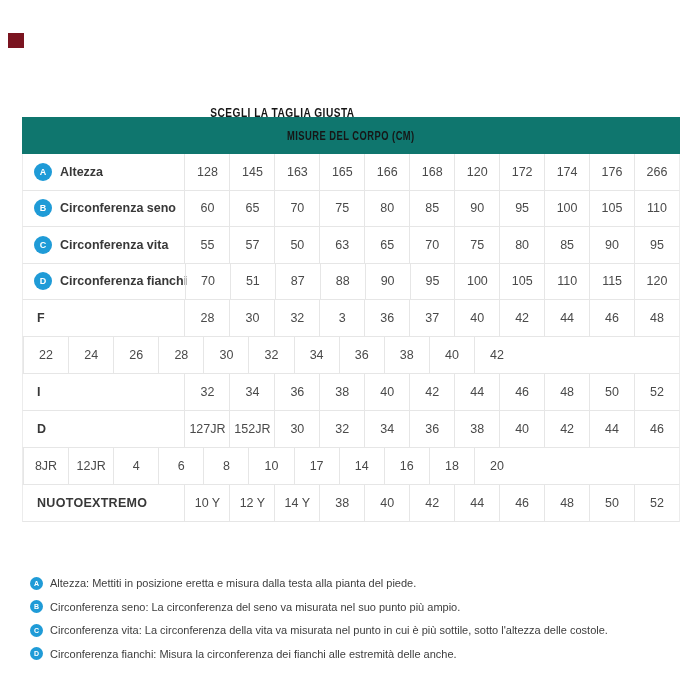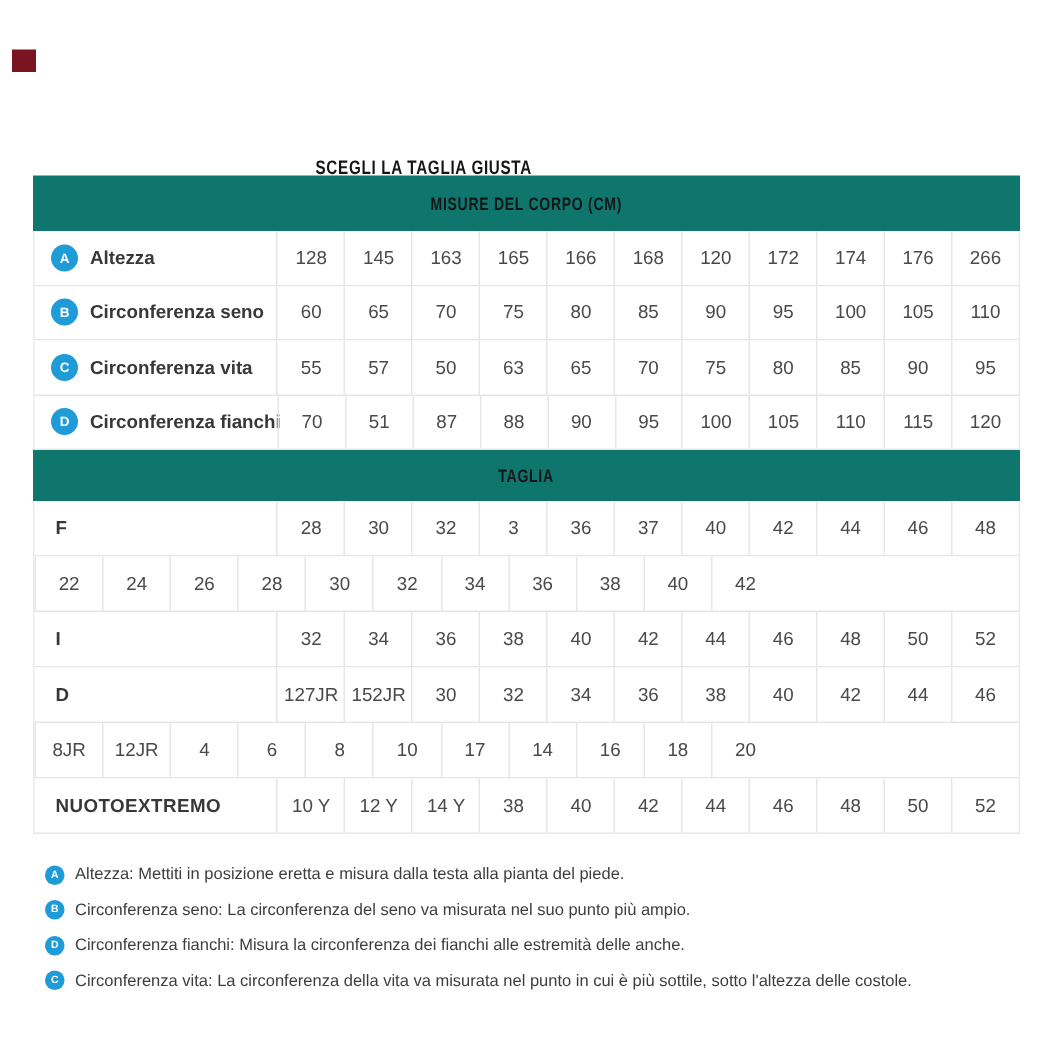--- a/index.html
+++ b/index.html
@@ -111,23 +111,20 @@
         <div class="cell num">88</div>
         <div class="cell num">90</div>
         <div class="cell num">95</div>
         <div class="cell num">100</div>
         <div class="cell num">105</div>
         <div class="cell num">110</div>
         <div class="cell num">115</div>
         <div class="cell num">120</div>
       </div>
     </div>
-  <div class="bar taglia">
-    <span class="condensed bar-label">TAGLIA</span>
-  </div>
   <div id="size-rows" class="size-section">
       <div class="row">
         <div class="cell label-cell">
           <span class="size-label">F</span>
         </div>
         <div class="cell num">28</div>
         <div class="cell num">30</div>
         <div class="cell num">32</div>
         <div class="cell num">3</div>
         <div class="cell num">36</div>
@@ -218,20 +215,20 @@
 <div id="footnotes" class="footnotes">
     <div class="footnote">
       <span class="fn-badge">A</span>
       <span class="fn-text">Altezza: Mettiti in posizione eretta e misura dalla testa alla pianta del piede.</span>
     </div>
     <div class="footnote">
       <span class="fn-badge">B</span>
       <span class="fn-text">Circonferenza seno: La circonferenza del seno va misurata nel suo punto più ampio.</span>
     </div>
     <div class="footnote">
+      <span class="fn-badge">C</span>
+      <span class="fn-text">Circonferenza vita: La circonferenza della vita va misurata nel punto in cui è più sottile, sotto l'altezza delle costole.</span>
+    </div>
+    <div class="footnote">
       <span class="fn-badge">D</span>
       <span class="fn-text">Circonferenza fianchi: Misura la circonferenza dei fianchi alle estremità delle anche.</span>
     </div>
-    <div class="footnote">
-      <span class="fn-badge">C</span>
-      <span class="fn-text">Circonferenza vita: La circonferenza della vita va misurata nel punto in cui è più sottile, sotto l'altezza delle costole.</span>
-    </div>
   </div>
 
 </body></html>

